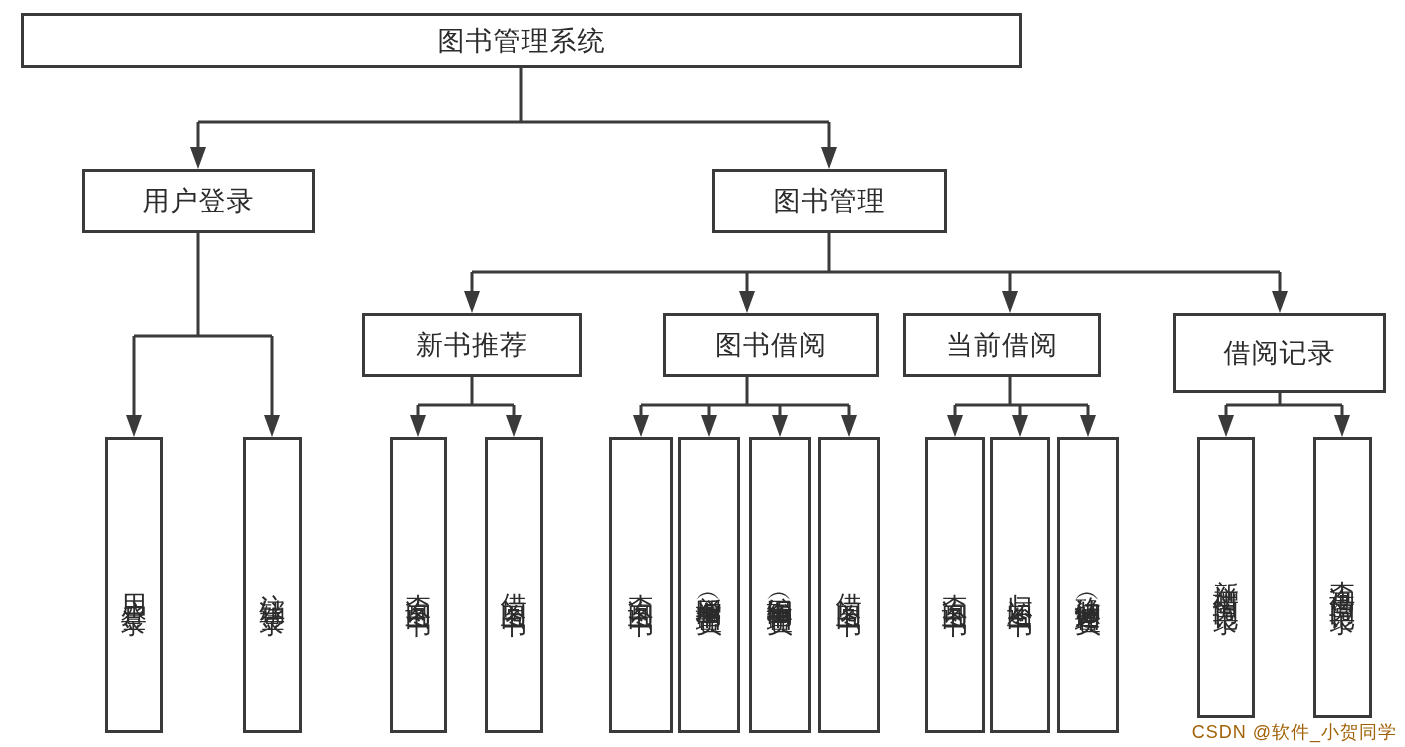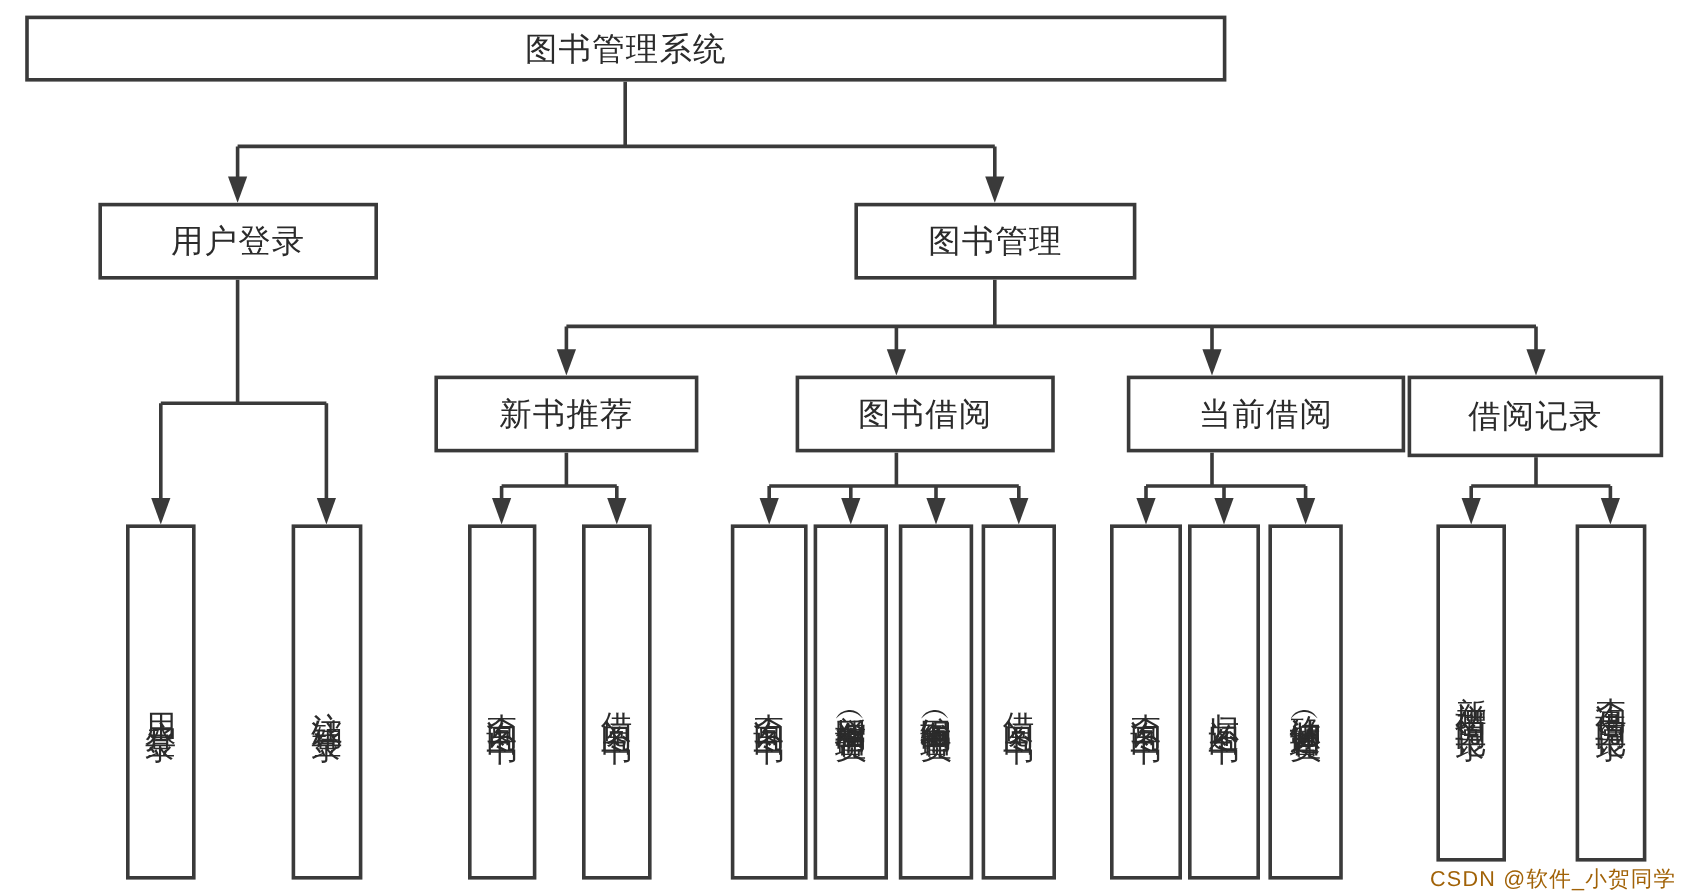--- a/index.html
+++ b/index.html
@@ -26,22 +26,22 @@
   .leaf.short{height:281px;}
   .leaf.tight{letter-spacing:2px;}
   
   #n-root{left:21px;top:13px;width:1001px;height:55px;}
   
   #n-ul{left:82px;top:169px;width:233px;height:64px;}
   #n-bm{left:712px;top:169px;width:235px;height:64px;}
   
   #n-nb{left:362px;top:313px;width:220px;height:64px;}
   #n-bb{left:639px;top:313px;width:216px;height:64px;margin-left:24px;}
-  #n-cb{left:903px;top:313px;width:232px;height:64px;margin-left:36px;}
-  #n-br{left:1173px;top:313px;width:213px;height:68px;text-align:right;}
+  #n-cb{left:903px;top:313px;width:198px;height:64px;}
+  #n-br{left:1173px;top:313px;width:213px;height:80px;text-align:right;}
   
   #l-1{left:105px;width:58px;}
   #l-2{left:243px;width:59px;}
   #l-3{left:390px;width:57px;}
   #l-4{left:485px;width:58px;}
   #l-5{left:609px;width:64px;}
   #l-6{left:678px;width:62px;}
   #l-7{left:749px;width:62px;}
   #l-8{left:818px;width:62px;}
   #l-9{left:925px;width:60px;}

